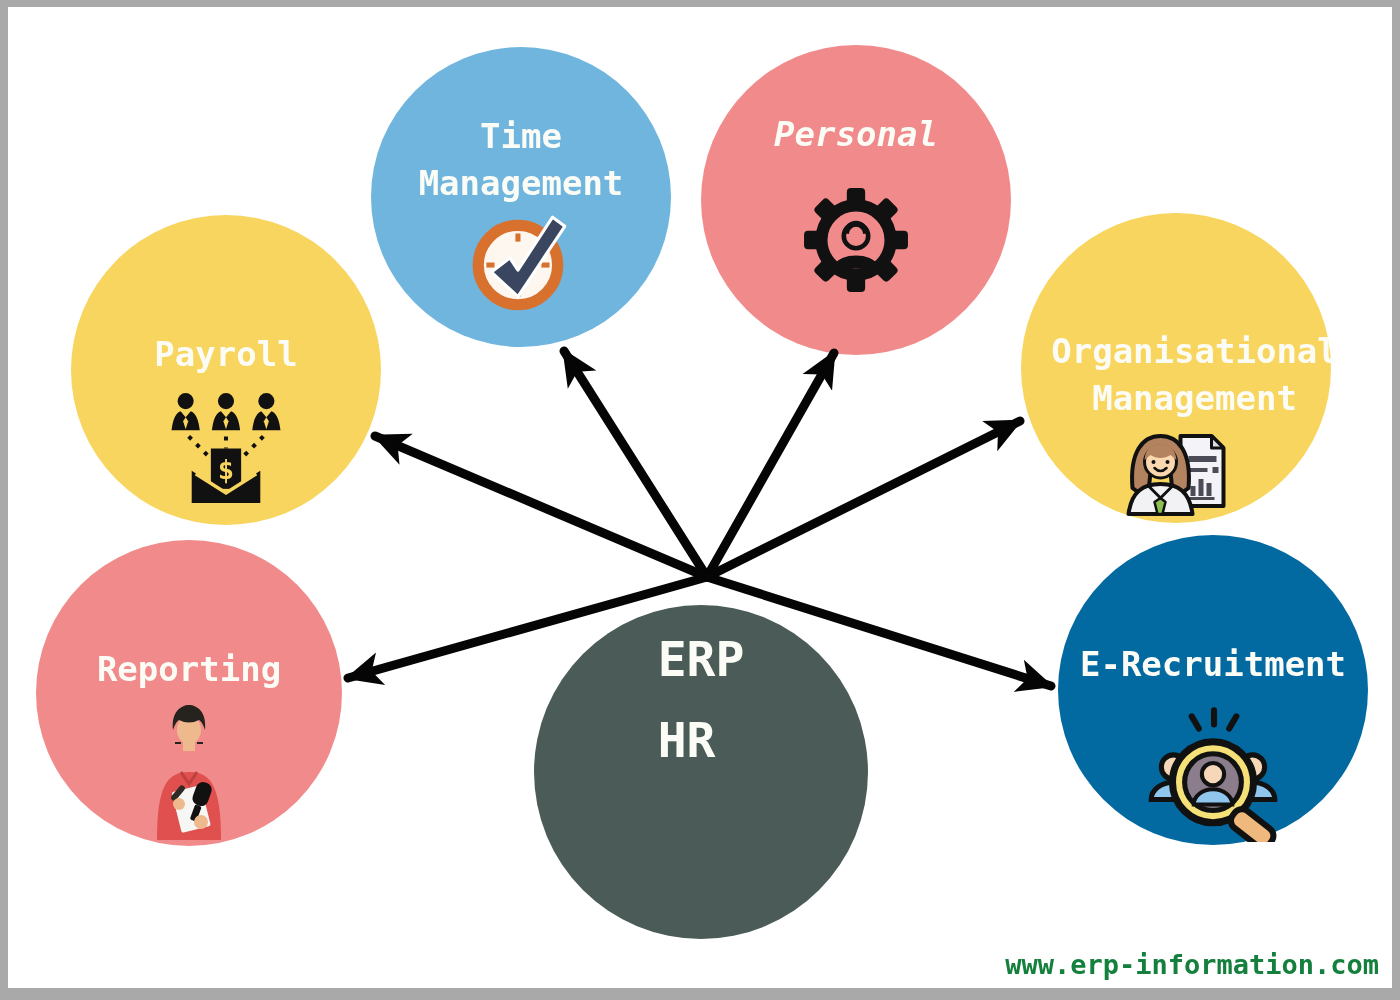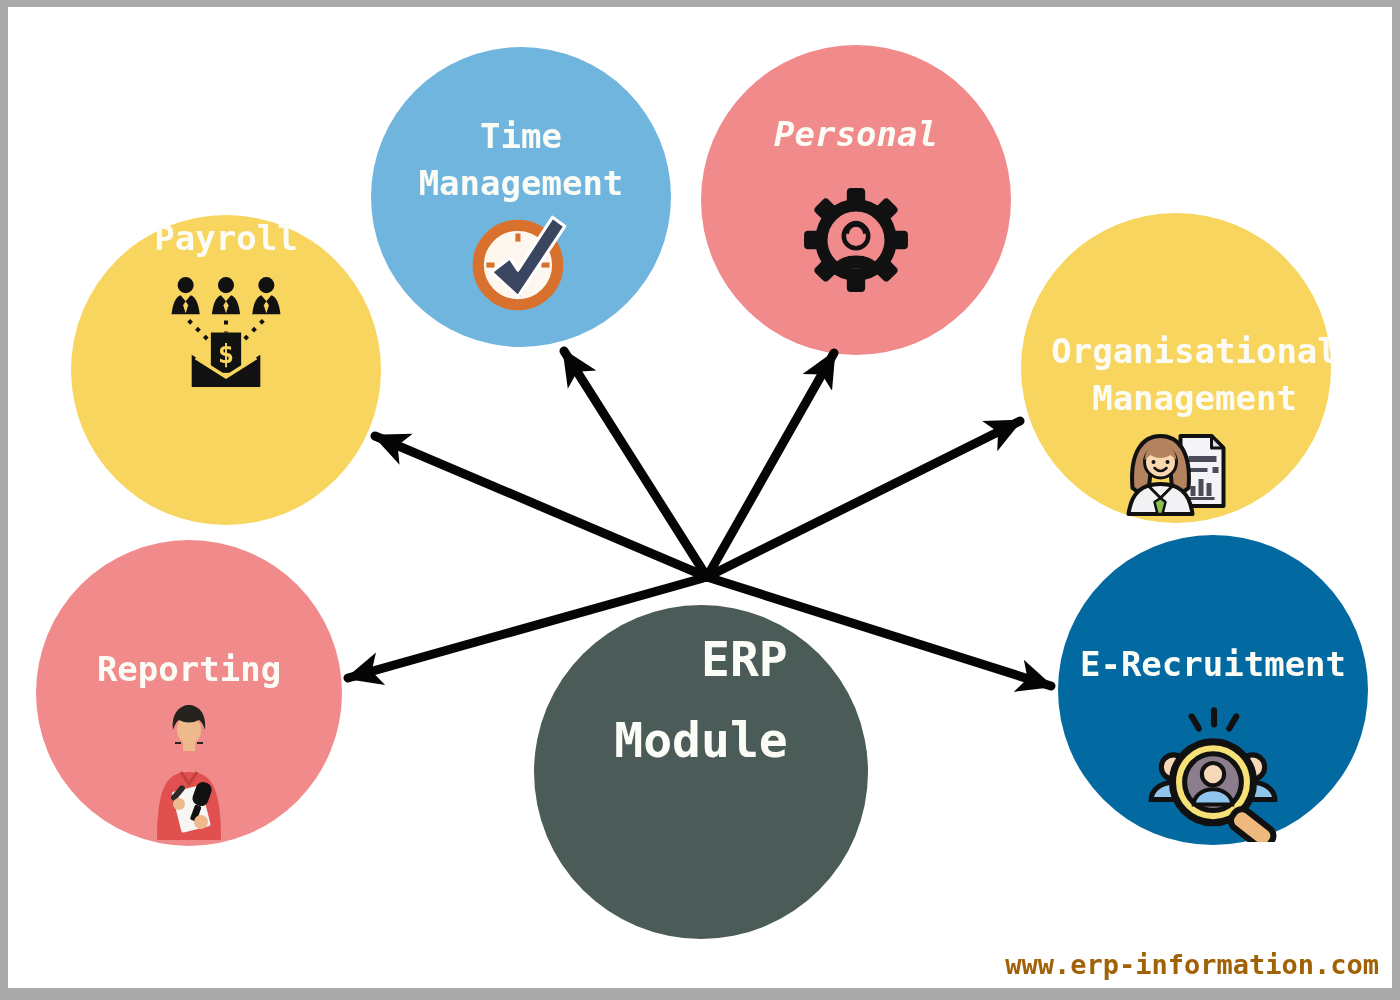--- a/index.html
+++ b/index.html
@@ -18,34 +18,34 @@
     position:absolute;border-radius:50%;
     display:flex;flex-direction:column;align-items:center;
   }
   .node-label{
     font-weight:bold;font-size:34px;line-height:47px;color:#fcfcf6;
     text-align:center;white-space:nowrap;z-index:2;
   }
   .node-label span{display:block;}
   .center-label{
     font-weight:bold;font-size:48px;line-height:81px;color:#fcfcf6;
-    text-align:right;white-space:nowrap;
+    text-align:left;white-space:nowrap;
   }
   
   .n-time      {left:363px; top:40px;  width:300px;height:300px;}
   .n-personal  {left:693px; top:38px;  width:310px;height:310px;}
   .n-payroll   {left:63px;  top:208px; width:310px;height:310px;}
   .n-org       {left:1013px;top:206px; width:310px;height:310px;}
   .n-reporting {left:28px;  top:533px; width:306px;height:306px;}
   .n-recruit   {left:1050px;top:528px; width:310px;height:310px;}
   .n-center    {left:526px; top:598px; width:334px;height:334px;}
   
   .n-time      .node-label{margin-top:66px;}
   .n-personal  .node-label{margin-top:66px;font-style:italic;}
-  .n-payroll   .node-label{}
+  .n-payroll   .node-label{margin-top:116px;}
   .n-org       .node-label{margin-top:115px;margin-left:37px;}
   .n-reporting .node-label{margin-top:106px;}
   .n-recruit   .node-label{margin-top:106px;}
   .n-center    .center-label{margin-top:14px;}
   
   .n-time      .node-icon{margin-top:0px;}
   .n-personal  .node-icon{margin-top:24px;}
   .n-payroll   .node-icon{margin-top:12px;}
   .n-org       .node-icon{margin-top:-6px;}
   .n-reporting .node-icon{margin-top:7px;}
@@ -220,35 +220,35 @@
           <circle cx="75" cy="83" r="11" fill="#f6d7b8" stroke="#111111" stroke-width="4"></circle>
           <path d="M56 113 a19 15 0 0 1 38 0 z" fill="#90c5ee" stroke="#111111" stroke-width="4"></path>
           <rect x="102" y="114" width="46" height="21" rx="9" transform="rotate(38 102 114)" fill="#efb97e" stroke="#111111" stroke-width="6"></rect>
         </svg>
       </div>
     </div>
 
     <div class="node n-center" style="background-color: rgb(74, 91, 88);">
       <div class="center-label">
         <span style="display:block">ERP</span>
-        <span style="display:block">Module</span>
+        <span style="display:block">HR</span>
       </div>
     </div>
 
     <svg class="arrows" viewBox="0 0 1384 981">
       <defs>
         <marker id="ah" viewBox="0 0 12 12" refX="11" refY="6" markerWidth="4.1" markerHeight="4.1" orient="auto">
           <path d="M0 0.5 L12 6 L0 11.5 L3 6 Z" fill="#050505"></path>
         </marker>
       </defs>
       <g stroke="#050505" stroke-width="9" stroke-linecap="round">
         <line x1="699" y1="570" x2="556" y2="344" marker-end="url(#ah)"></line>
         <line x1="699" y1="570" x2="826" y2="346" marker-end="url(#ah)"></line>
         <line x1="699" y1="570" x2="367" y2="429" marker-end="url(#ah)"></line>
         <line x1="699" y1="570" x2="1012" y2="414" marker-end="url(#ah)"></line>
         <line x1="699" y1="570" x2="340" y2="671" marker-end="url(#ah)"></line>
         <line x1="699" y1="570" x2="1043" y2="679" marker-end="url(#ah)"></line>
       </g>
     </svg>
 
-    <div class="watermark" style="color: #a16207;">www.erp-information.com</div>
+    <div class="watermark" style="color: #15803d;">www.erp-information.com</div>
   </div>
 </div>
 
 </body></html>

